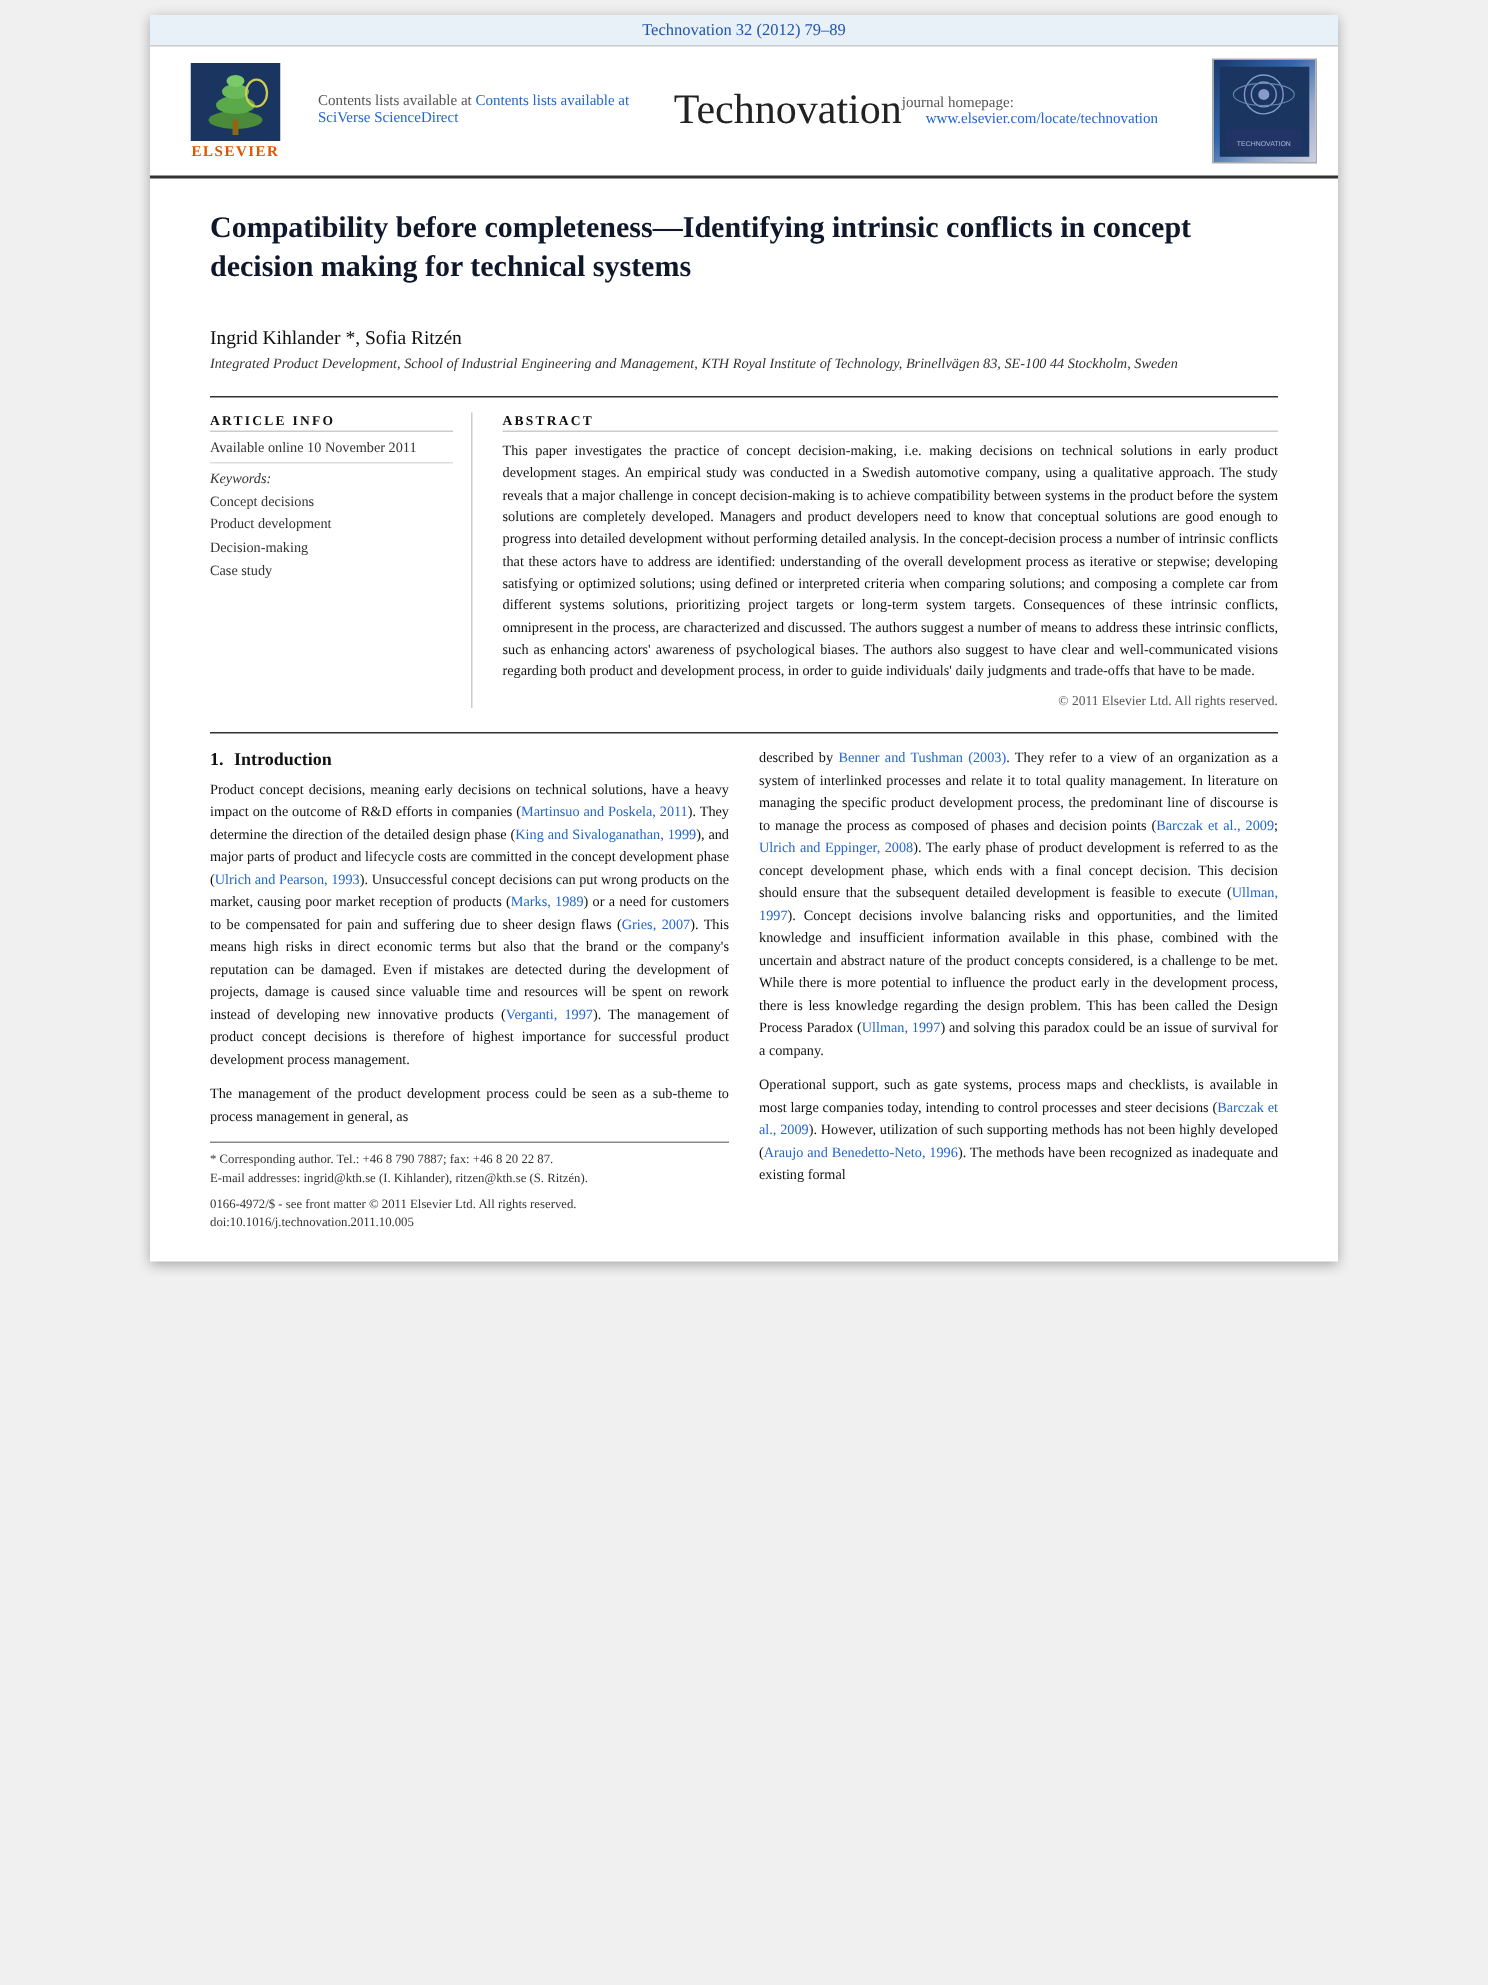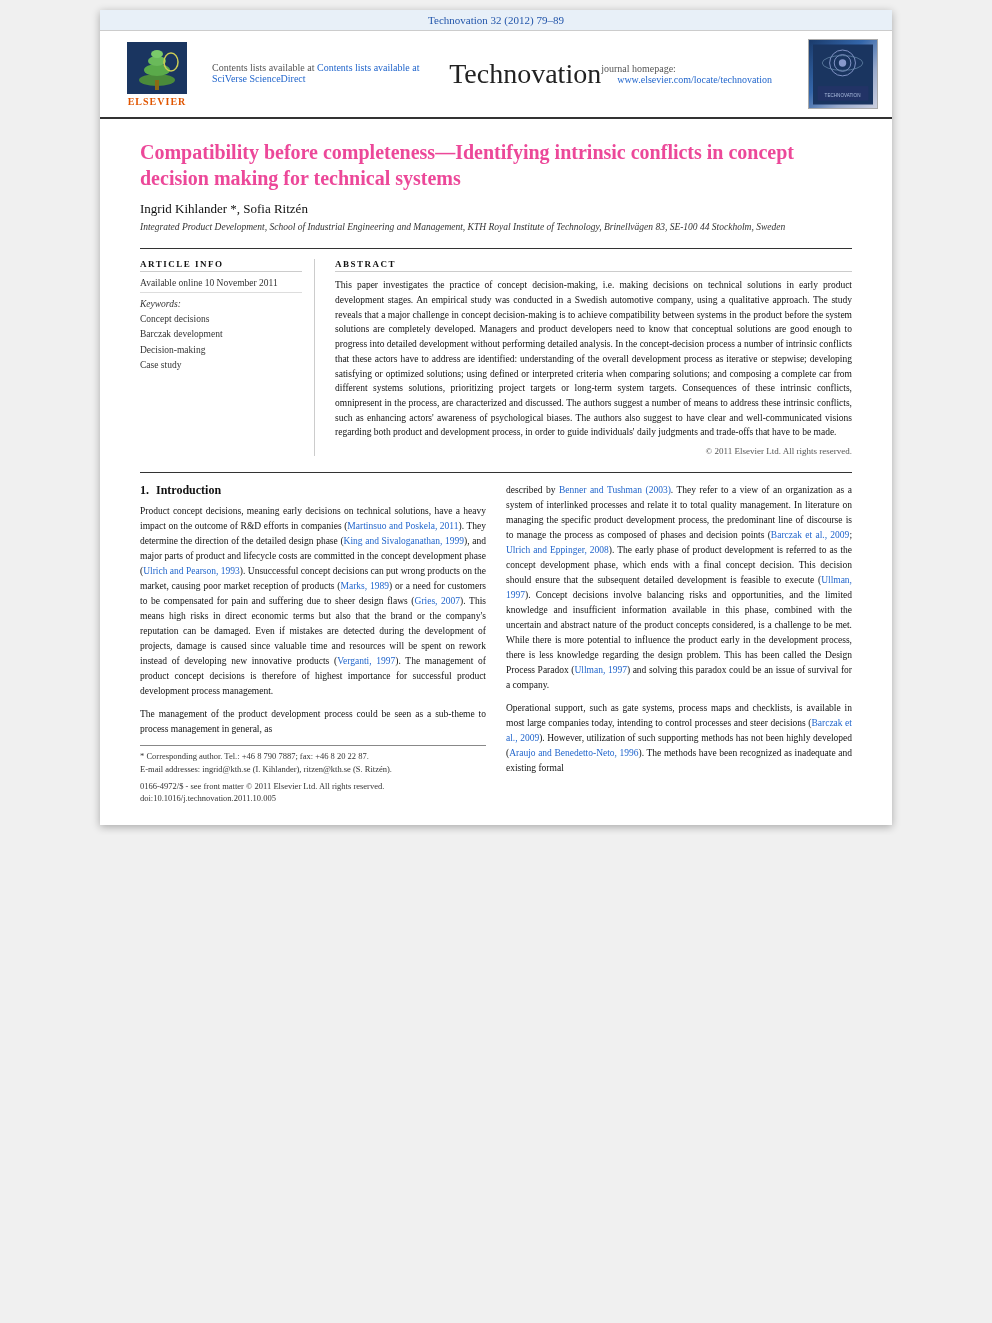--- a/index.html
+++ b/index.html
@@ -98,22 +98,22 @@
       text-align: center;
       padding: 4px;
     }
     
     .article-content {
       padding: 20px 40px 20px 40px;
     }
     .article-title {
       font-size: 20px;
       font-weight: bold;
-      color: #ec4899;
-      margin-bottom: 10px;
+      color: #0f172a;
+      margin-bottom: 26px;
       line-height: 1.3;
       font-family: 'Times New Roman', serif;
     }
     .article-authors {
       font-size: 13px;
       color: #111;
       margin-bottom: 4px;
     }
     .article-affiliation {
       font-size: 9.5px;
@@ -290,21 +290,21 @@
     <div class="article-affiliation">Integrated Product Development, School of Industrial Engineering and Management, KTH Royal Institute of Technology, Brinellvägen 83, SE-100 44 Stockholm, Sweden</div>
 
     <div class="two-column">
 
       <div class="left-col">
         <div class="section-heading">ARTICLE INFO</div>
         <div class="article-info-date">Available online 10 November 2011</div>
         <div class="keywords-label">Keywords:</div>
         <div class="keywords-list">
           <div>Concept decisions</div>
-          <div>Barczak development</div>
+          <div>Product development</div>
           <div>Decision-making</div>
           <div>Case study</div>
         </div>
       </div>
 
       <div class="right-col">
         <div class="section-heading">ABSTRACT</div>
         <div class="abstract-text">This paper investigates the practice of concept decision-making, i.e. making decisions on technical solutions in early product development stages. An empirical study was conducted in a Swedish automotive company, using a qualitative approach. The study reveals that a major challenge in concept decision-making is to achieve compatibility between systems in the product before the system solutions are completely developed. Managers and product developers need to know that conceptual solutions are good enough to progress into detailed development without performing detailed analysis. In the concept-decision process a number of intrinsic conflicts that these actors have to address are identified: understanding of the overall development process as iterative or stepwise; developing satisfying or optimized solutions; using defined or interpreted criteria when comparing solutions; and composing a complete car from different systems solutions, prioritizing project targets or long-term system targets. Consequences of these intrinsic conflicts, omnipresent in the process, are characterized and discussed. The authors suggest a number of means to address these intrinsic conflicts, such as enhancing actors' awareness of psychological biases. The authors also suggest to have clear and well-communicated visions regarding both product and development process, in order to guide individuals' daily judgments and trade-offs that have to be made.</div>
         <div class="copyright-line">© 2011 Elsevier Ltd. All rights reserved.</div>
       </div>

